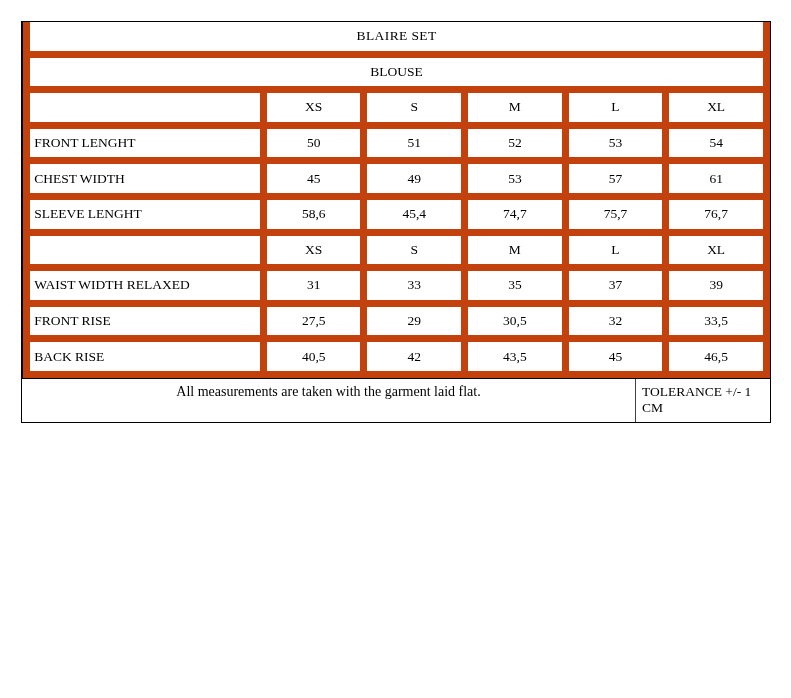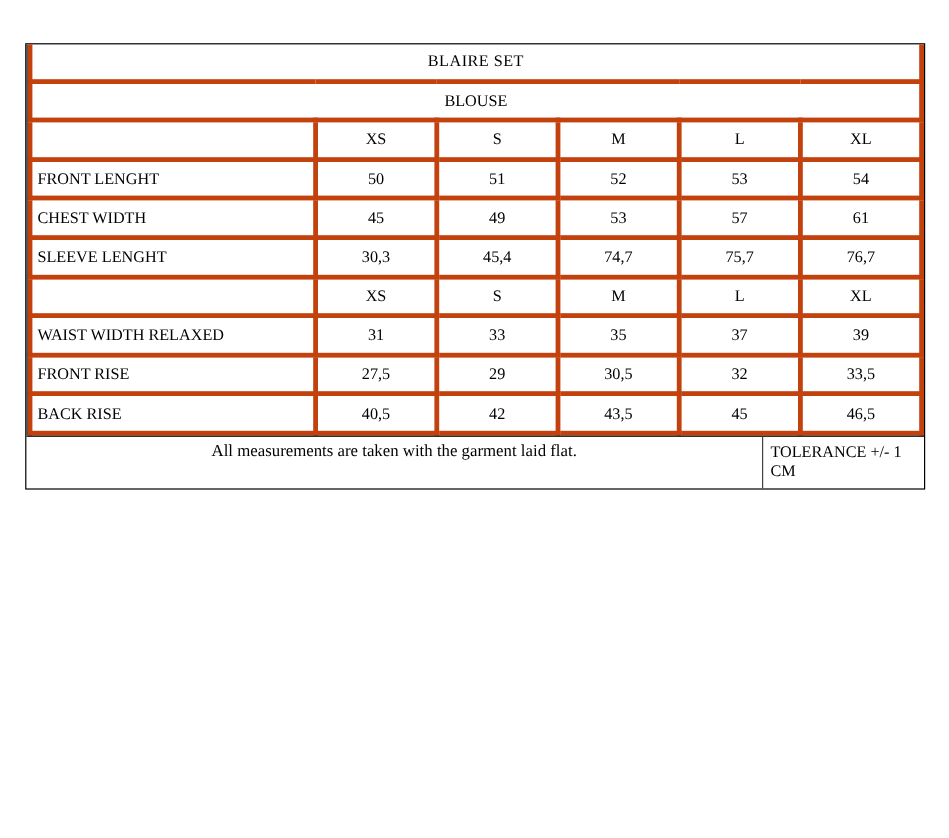--- a/index.html
+++ b/index.html
@@ -15,21 +15,21 @@
     overflow: hidden;
   }
   .page {
     position: relative;
     width: 791px;
     height: 698px;
   }
   .chart {
     position: absolute;
     left: 21px;
-    top: 36px;
+    top: 21px;
     width: 750px;
     border: 1px solid #000;
     box-sizing: border-box;
     display: flex;
     flex-direction: column;
   }
   .chart-body {
     display: flex;
     flex-direction: row;
     align-items: stretch;
@@ -51,21 +51,21 @@
   
   .tbl-panel {
     flex: 1 1 auto;
   }
   table.size-table {
     border-collapse: collapse;
     width: 100%;
     table-layout: fixed;
   }
   table.size-table td {
-    border: 4px solid #c2410c;
+    border: 7px solid #c2410c;
     font-size: 13.5px;
     height: 28.6px;
     padding: 0 4px;
     vertical-align: middle;
   }
   table.size-table td.no-top { border-top: none; }
   .c-center { text-align: center; }
   .c-left { text-align: left; padding-left: 5px; }
   .title-row td { font-size: 14px; letter-spacing: .4px; }
   .sec-row td { font-size: 14px; }
@@ -159,21 +159,21 @@
             <tr>
               <td class="c-left row-label">CHEST WIDTH</td>
               <td class="c-center cell-val">45</td>
               <td class="c-center cell-val">49</td>
               <td class="c-center cell-val">53</td>
               <td class="c-center cell-val">57</td>
               <td class="c-center cell-val">61</td>
             </tr>
             <tr>
               <td class="c-left row-label">SLEEVE LENGHT</td>
-              <td class="c-center cell-val">30,3</td>
+              <td class="c-center cell-val">58,6</td>
               <td class="c-center cell-val">45,4</td>
               <td class="c-center cell-val">74,7</td>
               <td class="c-center cell-val">75,7</td>
               <td class="c-center cell-val">76,7</td>
             </tr>
 
             <tr>
               <td></td>
               <td class="c-center">XS</td>
               <td class="c-center">S</td>

